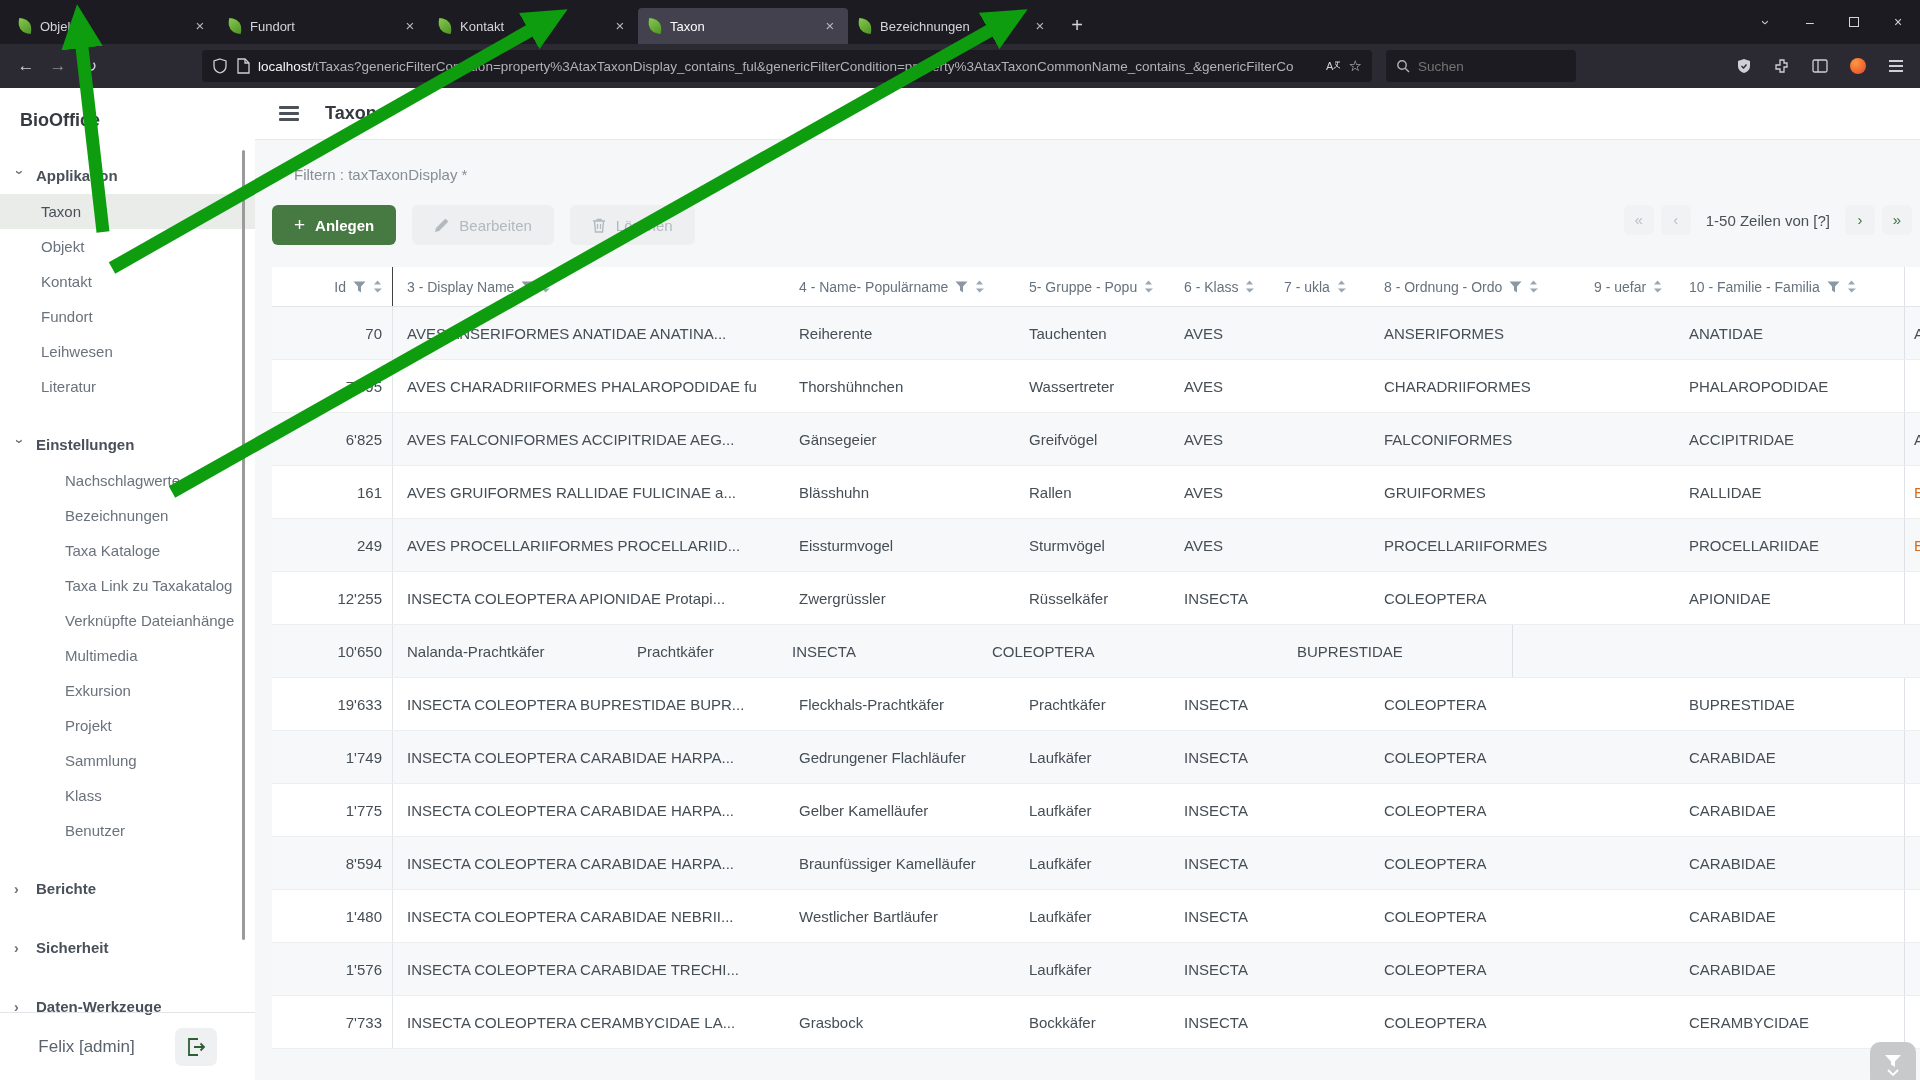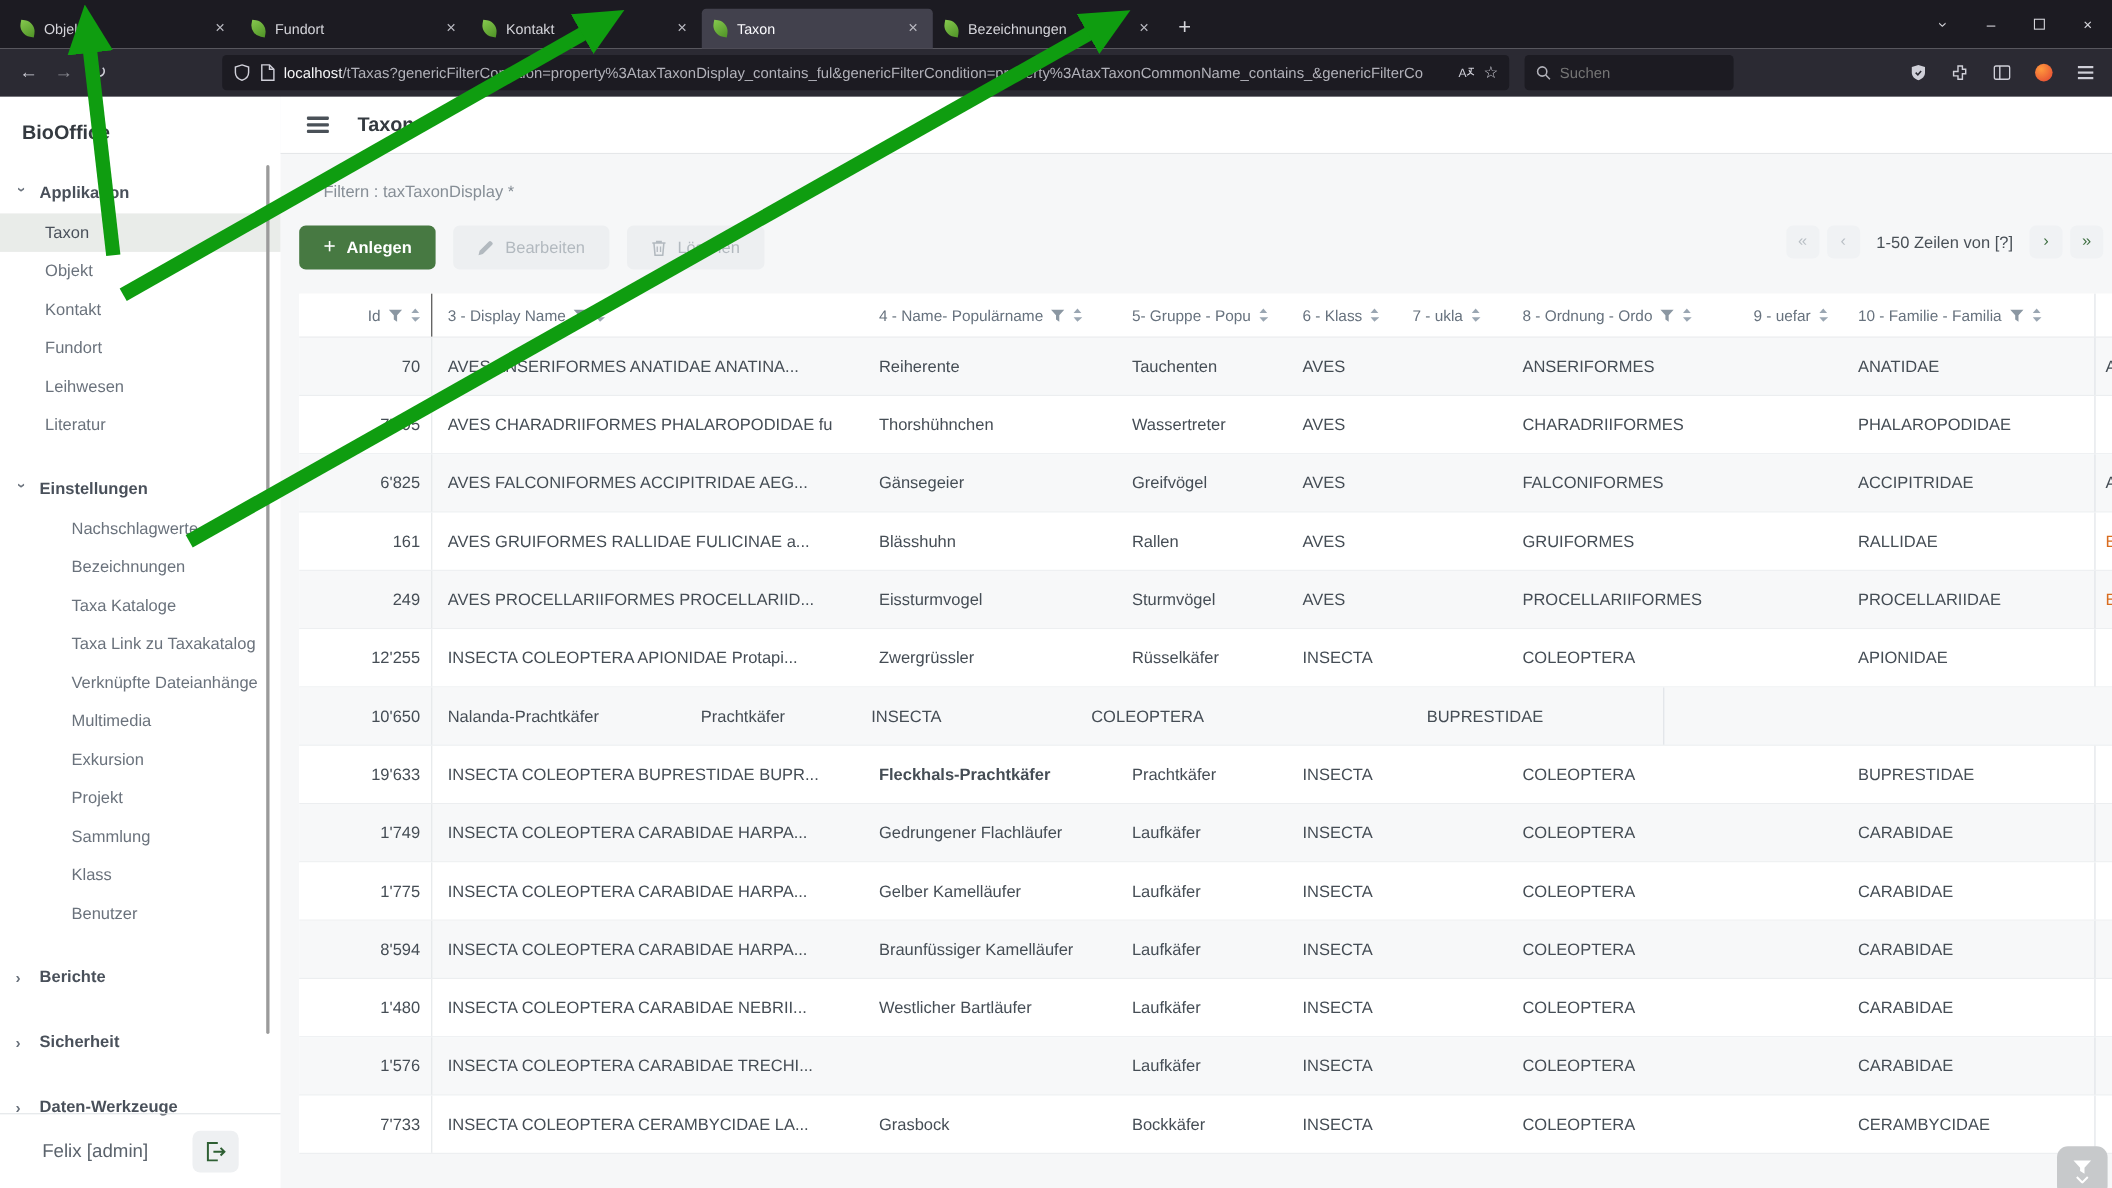--- a/index.html
+++ b/index.html
@@ -447,21 +447,21 @@
             <div class="cell" style="flex: 0 0 100px;">INSECTA</div>
             <div class="cell" style="flex: 0 0 100px;"></div>
             <div class="cell" style="flex: 0 0 210px;">COLEOPTERA</div>
             <div class="cell" style="flex: 0 0 95px;"></div>
             <div class="cell" style="flex: 0 0 229px;">BUPRESTIDAE</div>
             <div class="cell edgecell"></div>
           </div>
           <div class="row">
             <div class="cell right bdr" style="flex: 0 0 121px;">19'633</div>
             <div class="cell" style="flex: 0 0 392px;">INSECTA COLEOPTERA BUPRESTIDAE BUPR...</div>
-            <div class="cell" style="flex: 0 0 230px; font-weight: bold;">Fleckhals-Prachtkäfer</div>
+            <div class="cell" style="flex: 0 0 230px;">Fleckhals-Prachtkäfer</div>
             <div class="cell" style="flex: 0 0 155px;">Prachtkäfer</div>
             <div class="cell" style="flex: 0 0 100px;">INSECTA</div>
             <div class="cell" style="flex: 0 0 100px;"></div>
             <div class="cell" style="flex: 0 0 210px;">COLEOPTERA</div>
             <div class="cell" style="flex: 0 0 95px;"></div>
             <div class="cell" style="flex: 0 0 229px;">BUPRESTIDAE</div>
             <div class="cell edgecell"></div>
           </div>
           <div class="row alt">
             <div class="cell right bdr" style="flex: 0 0 121px;">1'749</div>

